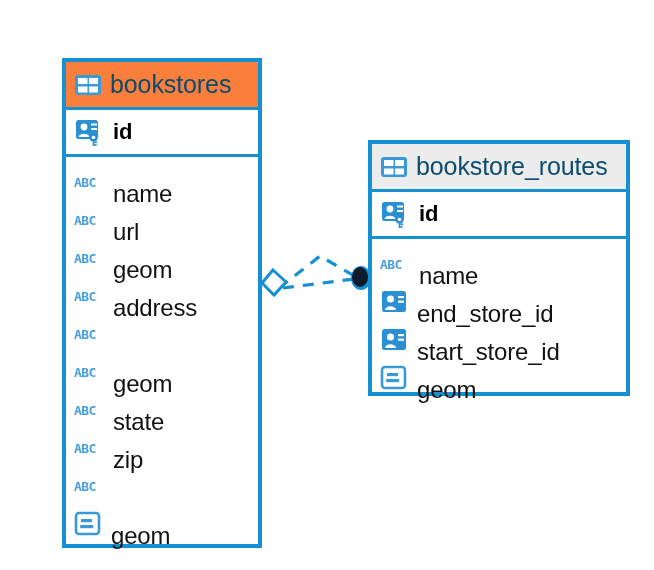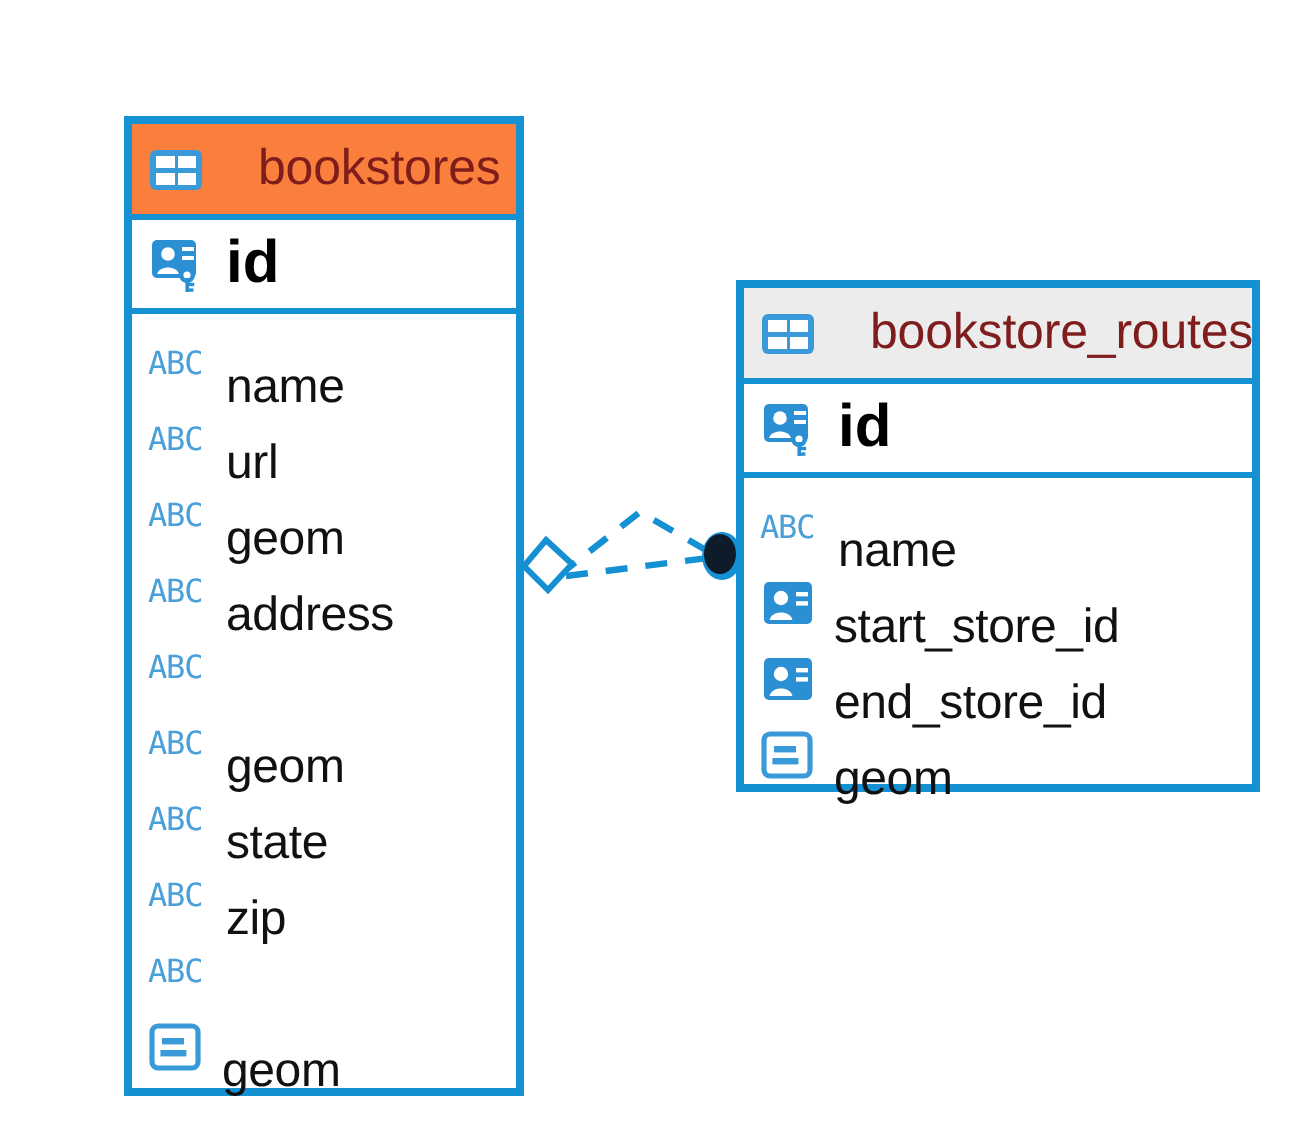--- a/index.html
+++ b/index.html
@@ -37,37 +37,37 @@
     box-sizing: border-box;
     height: 48px;
     padding-left: 8px;
     border-bottom: 3px solid #1590d2;
   }
   .entity-header.accent-orange { background: #fa7f3c; }
   .entity-header.accent-gray   { background: #ececec; }
 
   .entity-title {
     font-size: 25px;
-    color: #7f1d1d;
-    margin-left: 27px;
+    color: #0c4a6e;
+    margin-left: 8px;
     white-space: nowrap;
     letter-spacing: -0.1px;
   }
 
   .pk-row {
     display: flex;
     align-items: center;
     box-sizing: border-box;
     height: 47px;
     padding-left: 8px;
     border-bottom: 3px solid #1590d2;
     background: #ffffff;
   }
   .pk-label {
-    font-size: 30px;
+    font-size: 22px;
     font-weight: bold;
     color: #000000;
     margin-left: 9px;
     white-space: nowrap;
   }
 
   .field-list { padding: 6px 0 6px 0; }
 
   .field-row {
     display: flex;
@@ -94,22 +94,22 @@
   }
   .icon-table  { width: 28px; height: 28px; }
   .icon-key    { width: 30px; height: 30px; }
   .icon-fk     { width: 28px; height: 26px; }
   .icon-geom   { width: 28px; height: 26px; }
 
   .icon-abc {
     width: 30px;
     height: 20px;
     font-family: "DejaVu Sans Mono", monospace;
-    font-size: 16px;
-    font-weight: normal;
+    font-size: 13px;
+    font-weight: bold;
     color: #4a9fd8;
     letter-spacing: -0.6px;
     display: inline-flex;
     align-items: center;
     justify-content: flex-start;
     line-height: 1;
     text-align: center;
   }
 
   
@@ -265,33 +265,33 @@
       <div class="field-row">
         <span class="icon icon-fk">
           <svg viewBox="0 0 28 26" xmlns="http://www.w3.org/2000/svg">
             <rect x="2" y="2" width="24" height="21" rx="2.5" fill="#2b8fd4"></rect>
             <circle cx="10.5" cy="10" r="3.6" fill="#ffffff"></circle>
             <path d="M4.8 21 C5.6 16 15.4 16 16.2 21 Z" fill="#ffffff"></path>
             <rect x="18" y="7" width="6" height="2.2" fill="#ffffff"></rect>
             <rect x="18" y="11.6" width="6" height="2.2" fill="#ffffff"></rect>
           </svg>
         </span>
-        <span class="field-label">start_store_id</span>
+        <span class="field-label">end_store_id</span>
       </div>
       <div class="field-row">
         <span class="icon icon-fk">
           <svg viewBox="0 0 28 26" xmlns="http://www.w3.org/2000/svg">
             <rect x="2" y="2" width="24" height="21" rx="2.5" fill="#2b8fd4"></rect>
             <circle cx="10.5" cy="10" r="3.6" fill="#ffffff"></circle>
             <path d="M4.8 21 C5.6 16 15.4 16 16.2 21 Z" fill="#ffffff"></path>
             <rect x="18" y="7" width="6" height="2.2" fill="#ffffff"></rect>
             <rect x="18" y="11.6" width="6" height="2.2" fill="#ffffff"></rect>
           </svg>
         </span>
-        <span class="field-label">end_store_id</span>
+        <span class="field-label">start_store_id</span>
       </div>
       <div class="field-row">
         <span class="icon icon-geom">
           <svg viewBox="0 0 28 26" xmlns="http://www.w3.org/2000/svg">
             <rect x="2" y="2" width="23" height="21" rx="3" fill="#ffffff" stroke="#3a9ad9" stroke-width="2.6"></rect>
             <rect x="7" y="8" width="11" height="3.2" fill="#3a9ad9"></rect>
             <rect x="6.2" y="14" width="13" height="3.2" fill="#3a9ad9"></rect>
           </svg>
         </span>
         <span class="field-label">geom</span>

